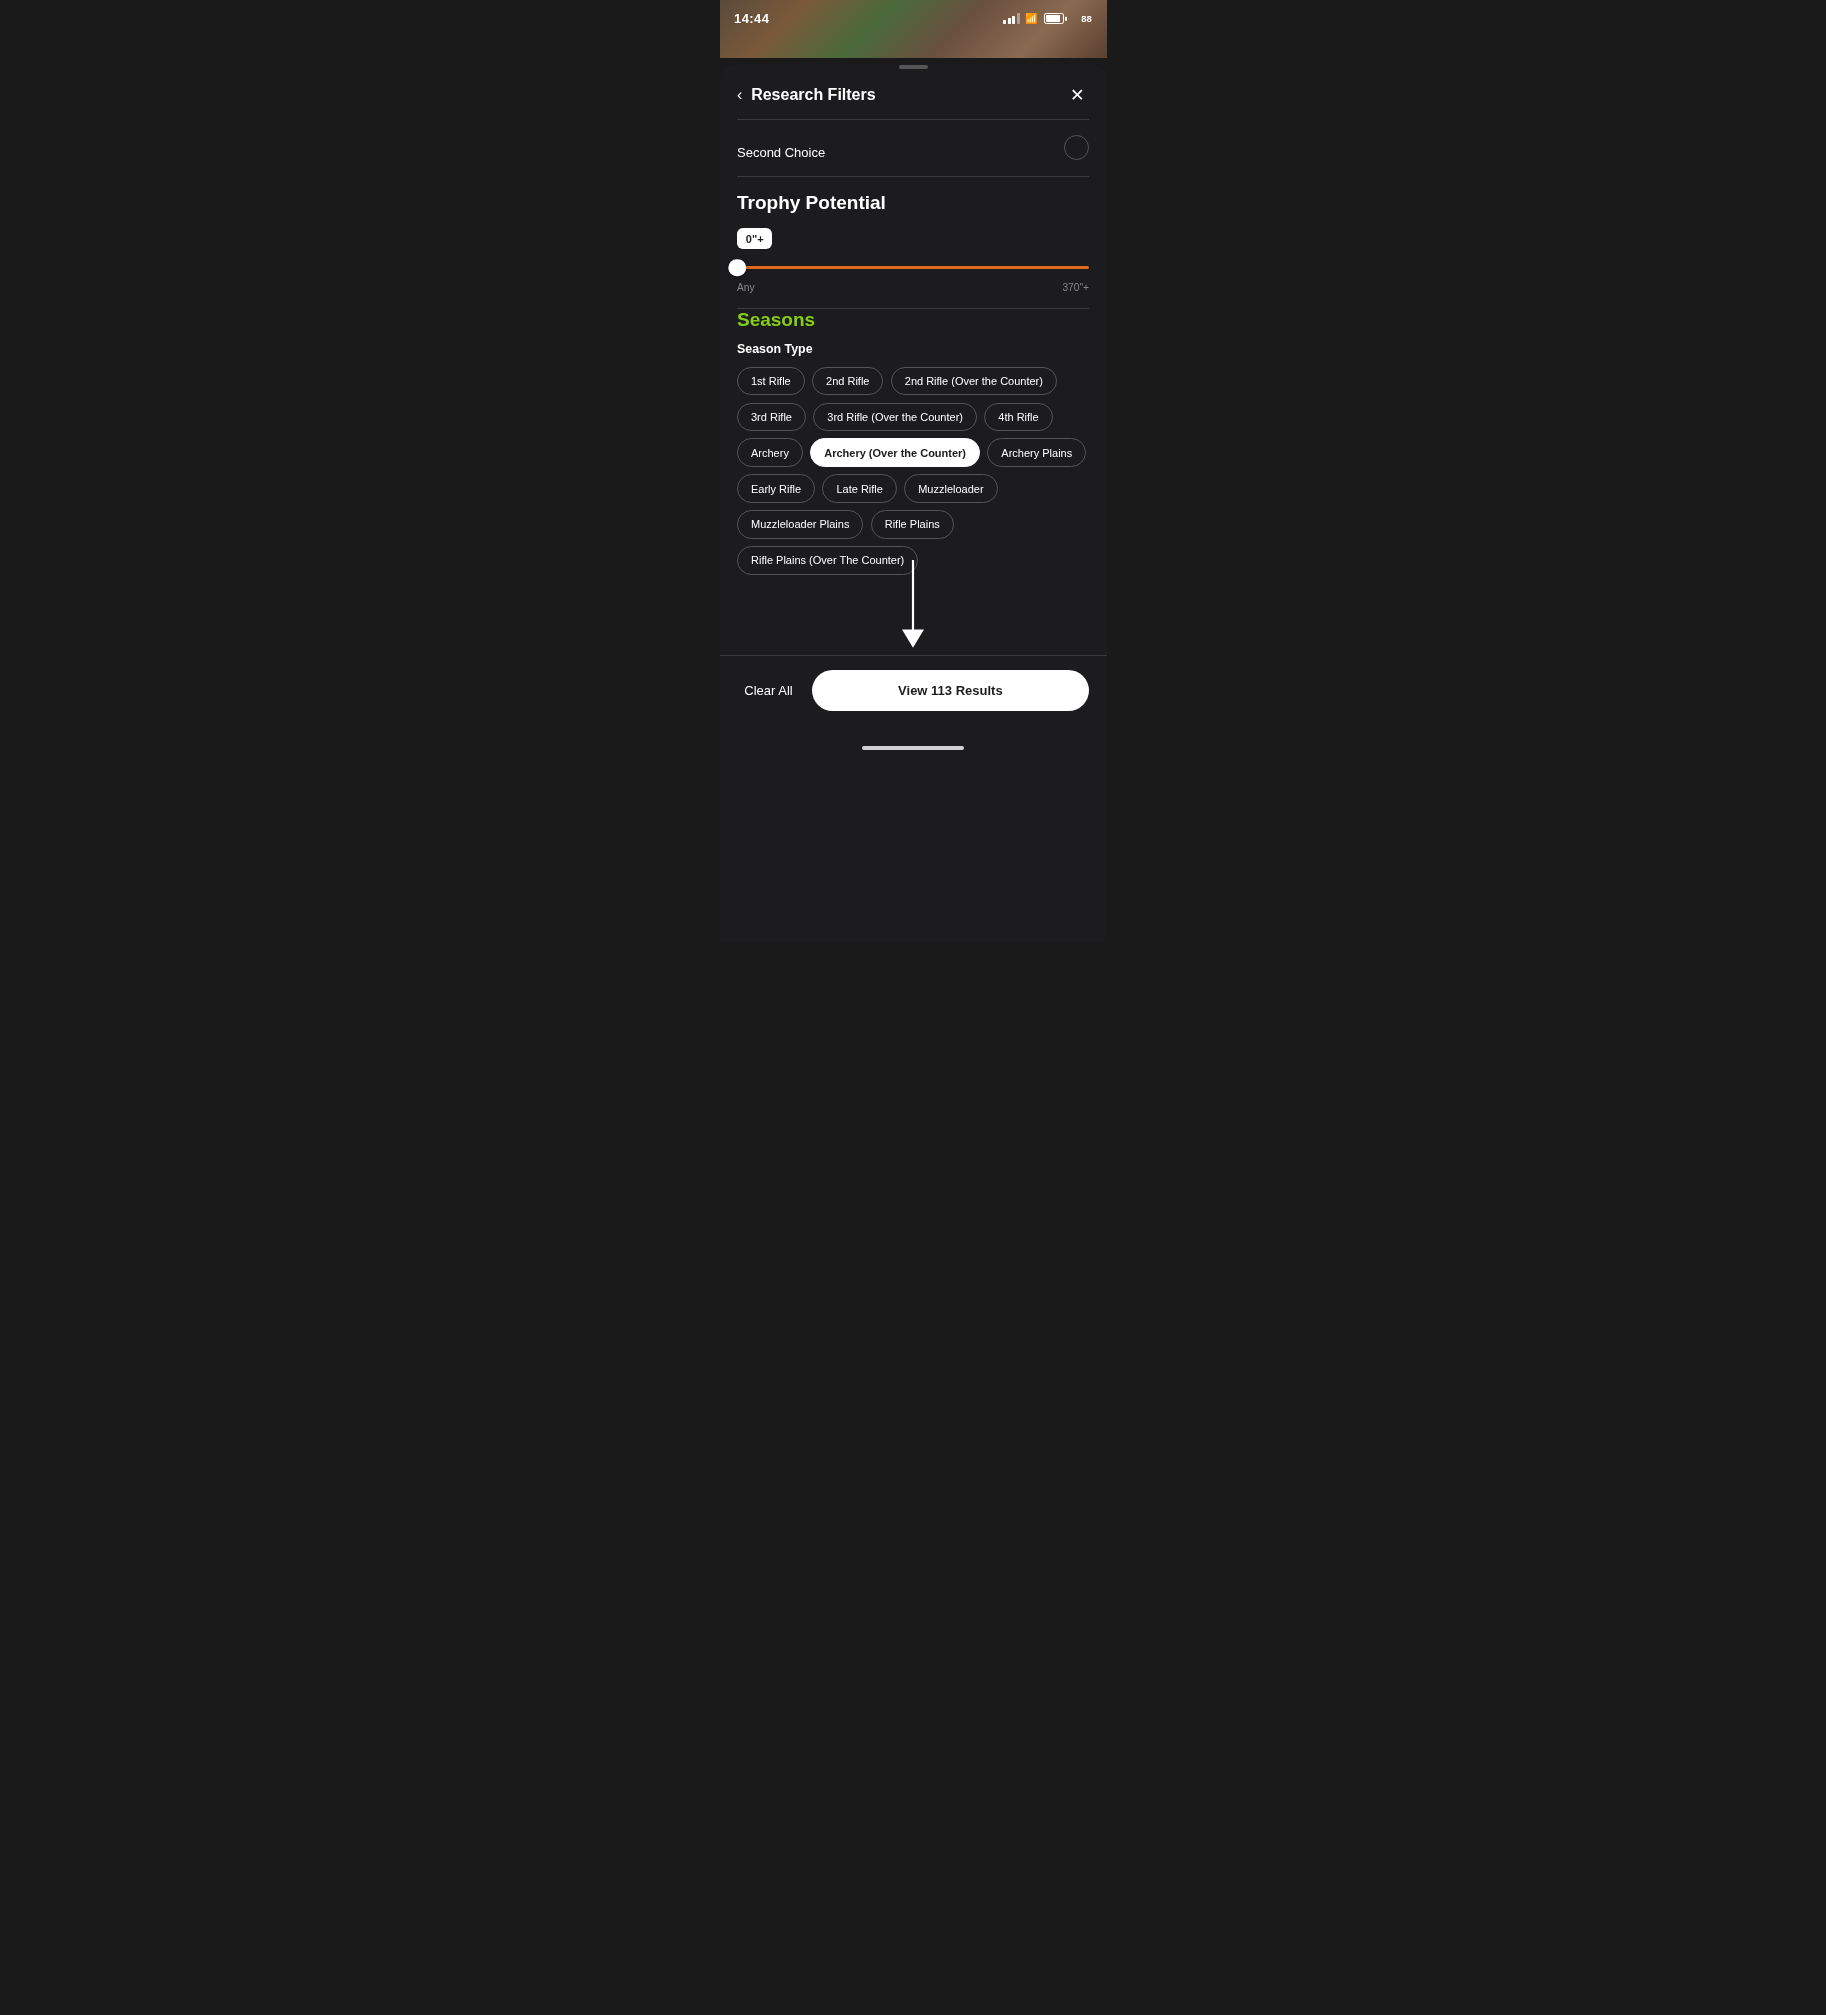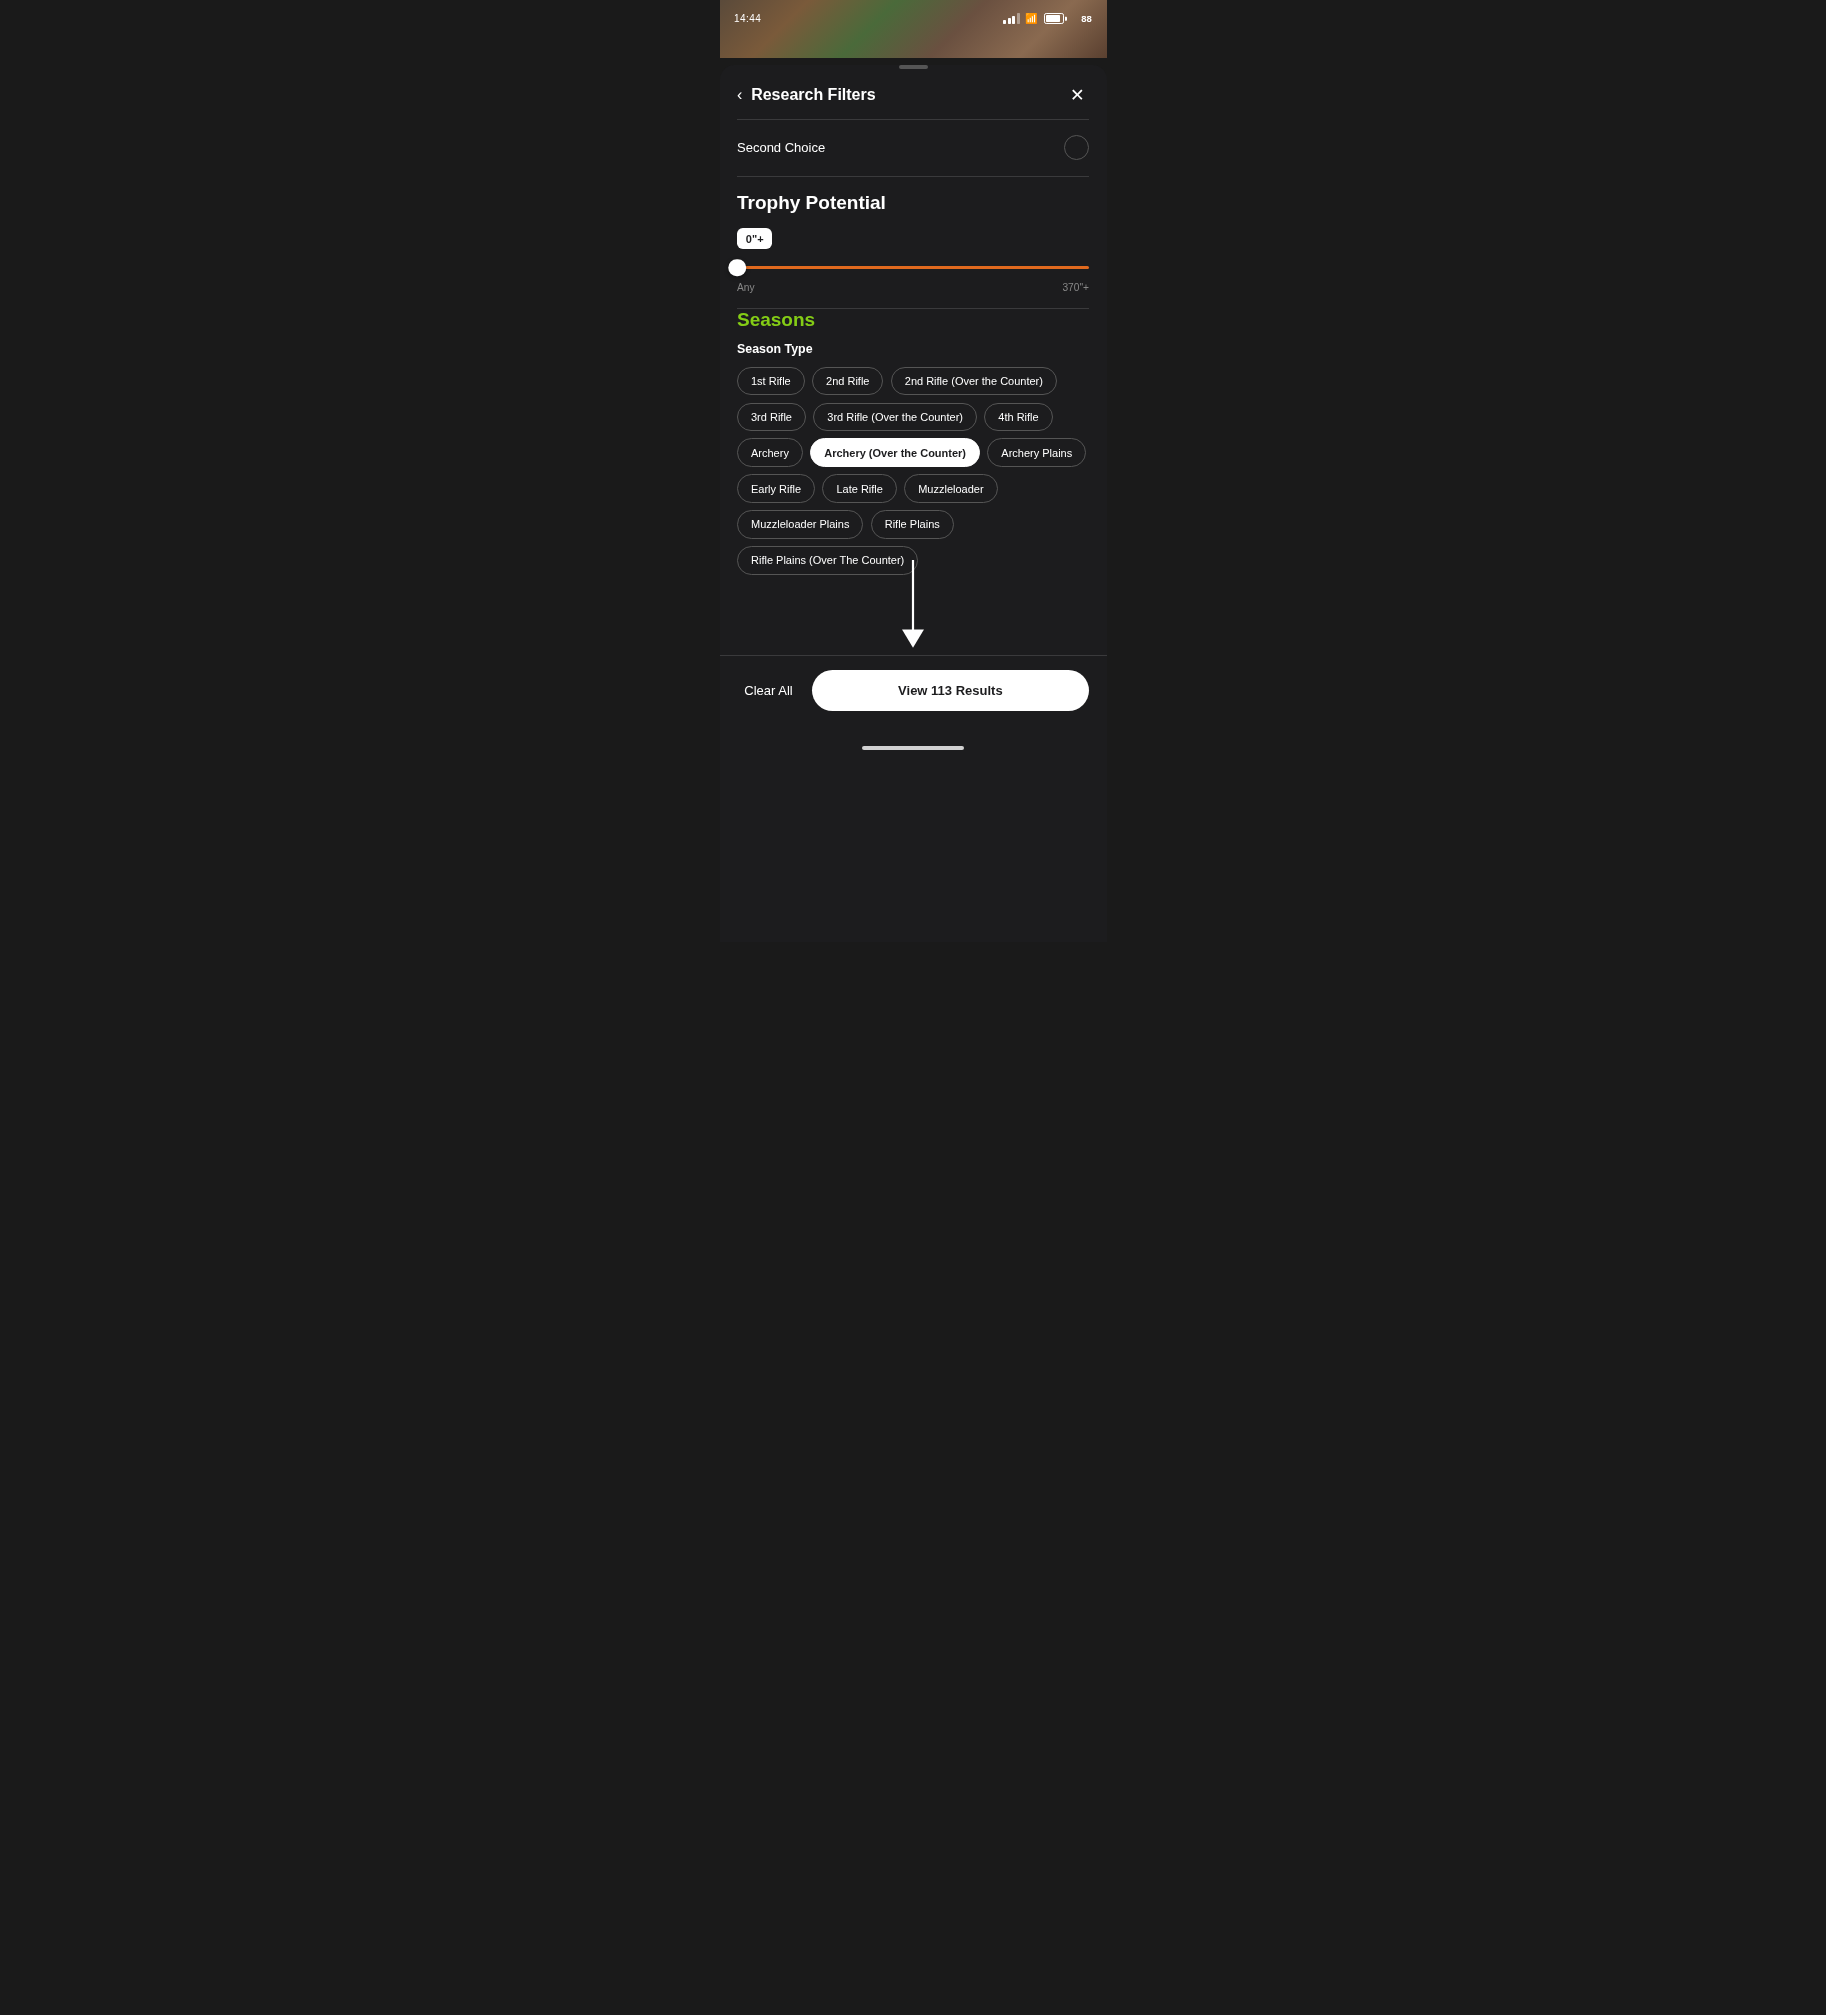--- a/index.html
+++ b/index.html
@@ -38,22 +38,22 @@
       height: 37px;
       display: flex;
       align-items: center;
       justify-content: space-between;
       padding: 0 14.6px;
       z-index: 10;
     }
 
     .status-time {
       color: white;
-      font-size: 10px;
-      font-weight: 400;
+      font-size: 13px;
+      font-weight: 700;
       letter-spacing: 0.4px;
     }
 
     .status-icons {
       display: flex;
       align-items: center;
       gap: 5.8px;
       color: white;
     }
 
@@ -179,21 +179,21 @@
     
     .divider {
       height: 0.7px;
       background: #3a3a3c;
       margin: 0 17.5px;
     }
 
     
     .second-choice-row {
       display: flex;
-      align-items: center;
+      align-items: flex-end;
       justify-content: space-between;
       padding: 16px 17.5px;
     }
 
     .second-choice-label {
       color: white;
       font-size: 13px;
       font-weight: 400;
     }
 

